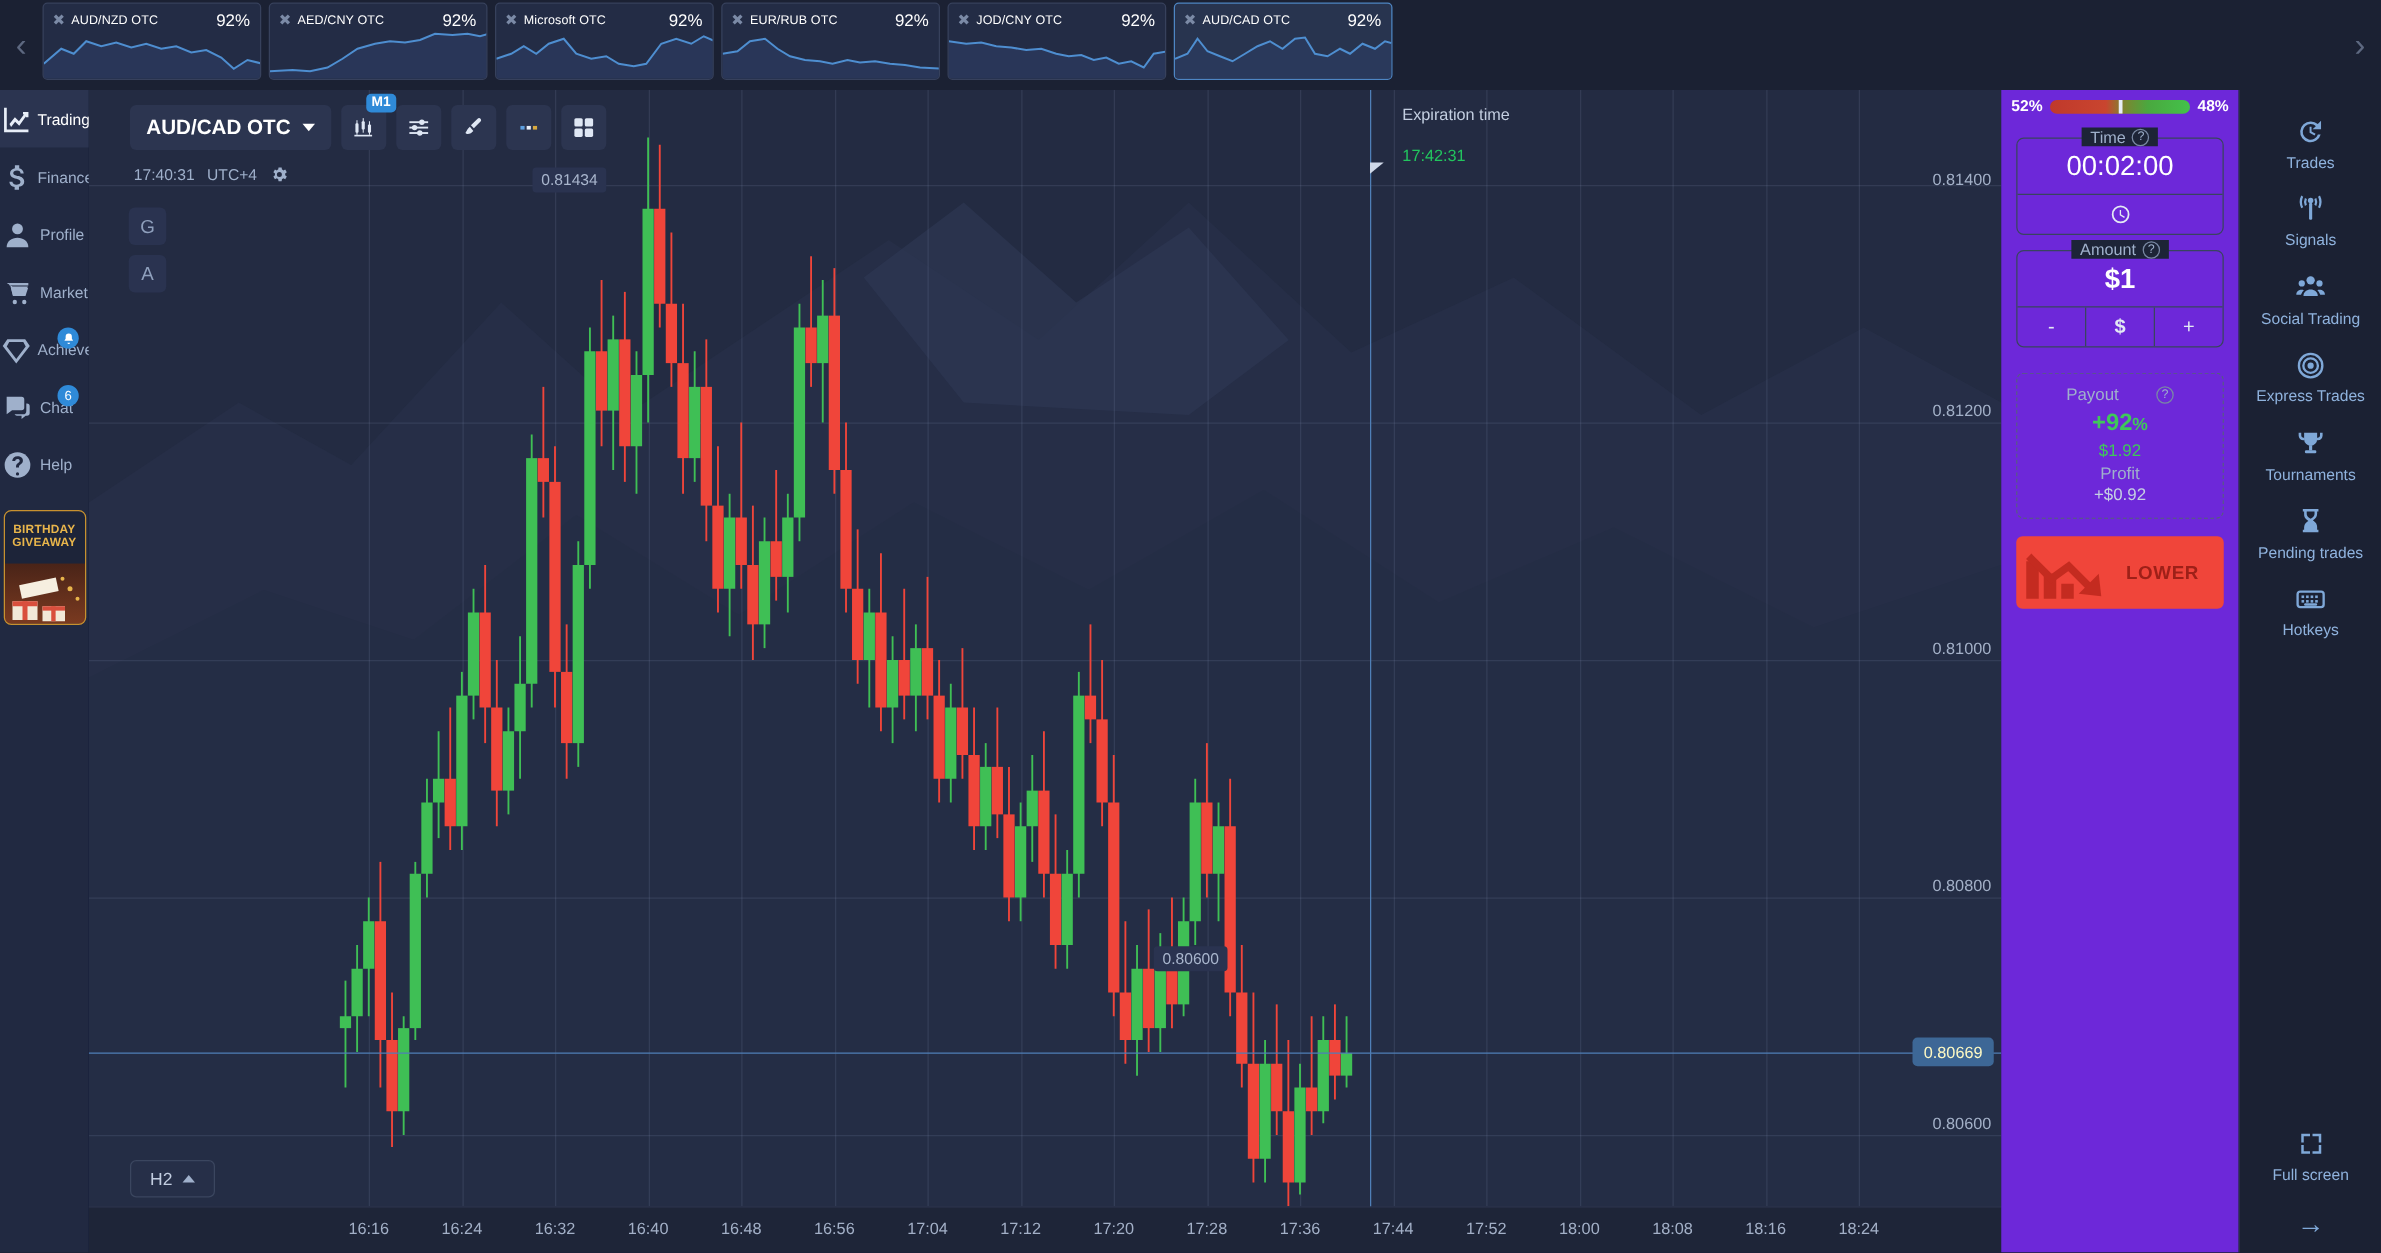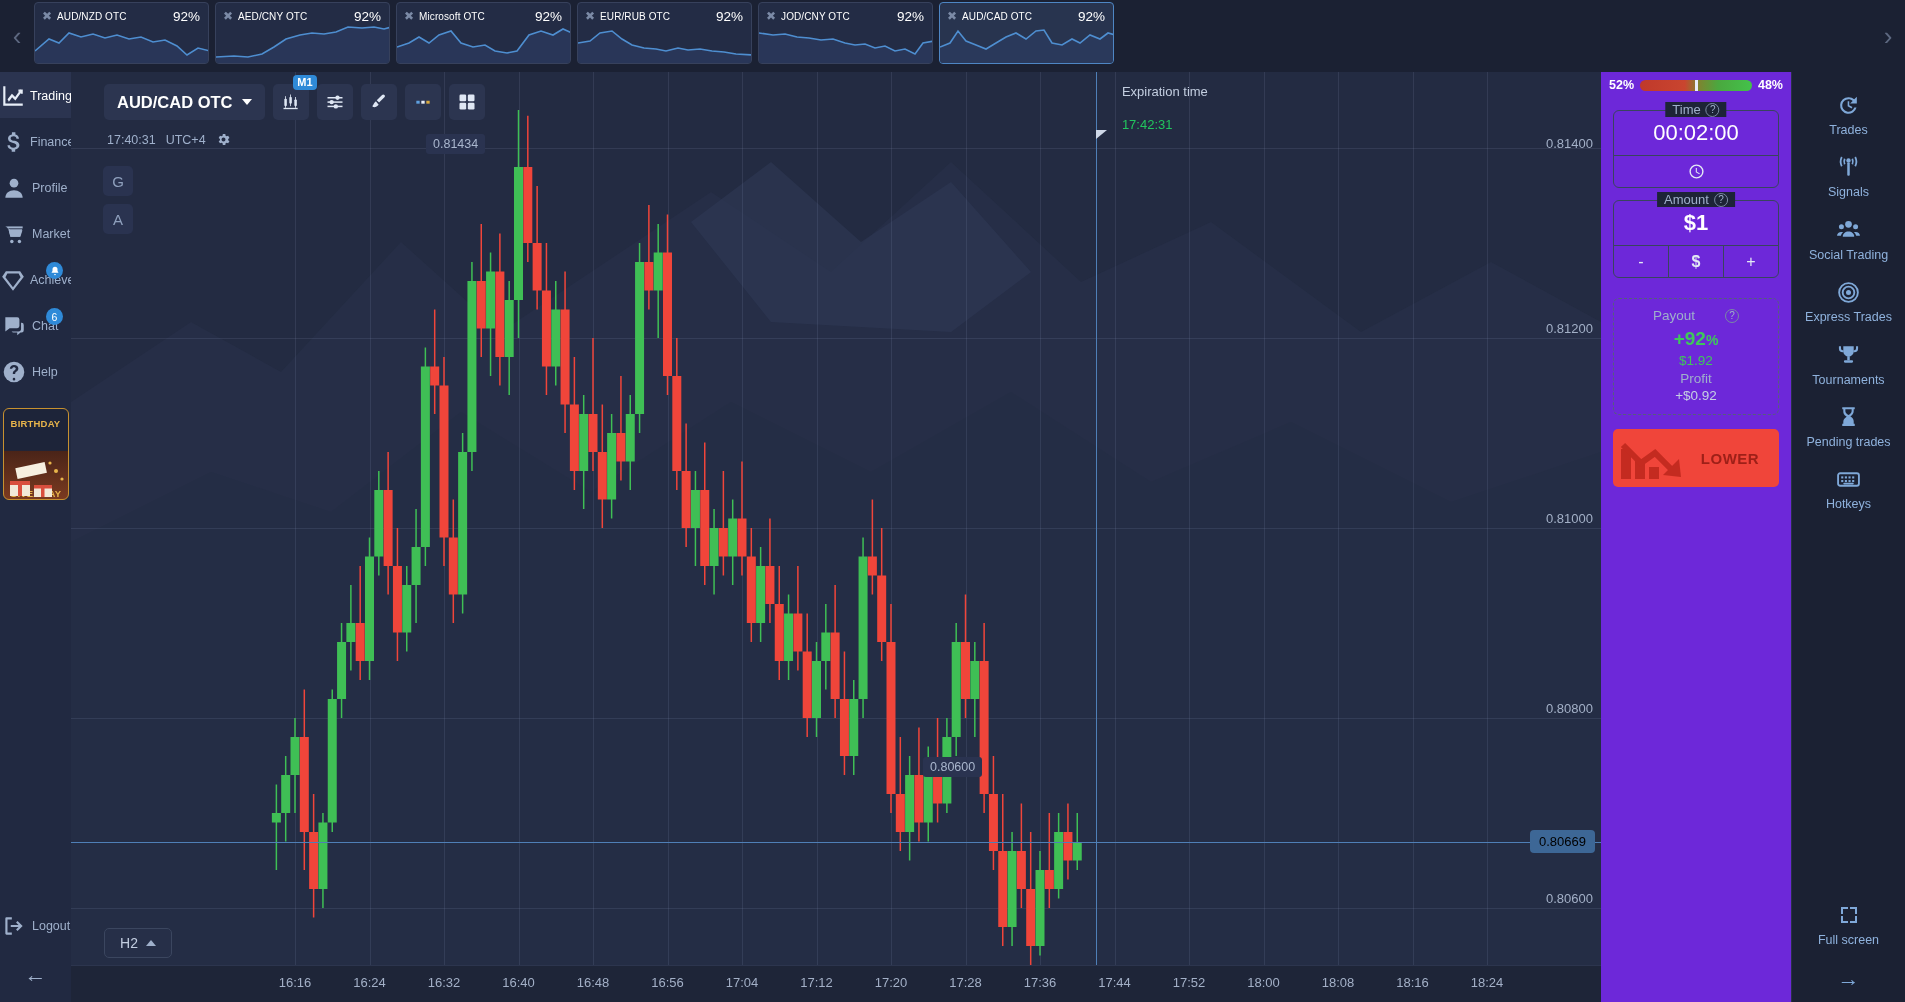--- a/index.html
+++ b/index.html
@@ -57,21 +57,21 @@
   .nav-badge {
     position: absolute; right: 8px; top: 6px; min-width: 17px; height: 17px;
     background: #2f8ad8; border-radius: 50%; color: #fff; font-size: 10.5px;
     display: flex; align-items: center; justify-content: center; padding: 0 3px;
   }
   .nav-badge.bell { background: #2f8ad8; }
   .promo-card {
     width: 66px; height: 92px; margin-top: 14px; border: 1px solid #c7912f; border-radius: 6px;
     background: linear-gradient(180deg,#1d2439 0%,#1d2439 46%,#4a2418 47%,#7a3a20 100%);
     display: flex; flex-direction: column; align-items: center; padding-top: 9px; cursor: pointer;
-    overflow: hidden; position: relative; justify-content: space-between;
+    overflow: hidden; position: relative;
   }
   .promo-l1, .promo-l2 { color: #e8b54b; font-size: 9.5px; font-weight: bold; letter-spacing: .2px; }
   .promo-art { position: absolute; bottom: 0; left: 0; width: 66px; height: 44px; }
   .nav-bottom { margin-top: auto; width: 71px; display: flex; flex-direction: column; align-items: center; padding-bottom: 10px; }
   .back-arrow { font-size: 22px; color: #9fb0cb; padding: 14px 0 4px; cursor: pointer; }
 
   
   .chart-area {
     position: absolute; left: 71px; top: 72px; width: 1530px; height: 930px;
     background: #232b42; overflow: hidden;
@@ -117,21 +117,21 @@
   .exp-label .t2 { color: #22c55e; font-size: 13px; margin-top: 18px; }
   .exp-flag {
     position: absolute; z-index: 16; width: 0; height: 0;
     border-top: 9px solid #cfd8e8; border-right: 11px solid transparent;
   }
   .price-line { position: absolute; left: 0; width: 1530px; height: 1px; background: #4f7fb7; z-index: 12; }
   .price-axis-label {
     position: absolute; right: 8px; color: #a3b0c7; font-size: 13px; z-index: 13;
   }
   .price-badge {
-    position: absolute; right: 6px; background: #3d6796; color: #000000; font-size: 13px;
+    position: absolute; right: 6px; background: #3d6796; color: #fef9c3; font-size: 13px;
     padding: 4px 9px; border-radius: 4px; z-index: 17;
   }
   .time-axis {
     position: absolute; left: 71px; top: 965px; width: 1530px; height: 37px;
     background: #1e2538; border-top: 1px solid #2c3burger; border-top: 1px solid #2c354e;
   }
   .time-tick { position: absolute; top: 9px; color: #a3b0c7; font-size: 13px; transform: translateX(-50%); }
   .tf-select {
     position: absolute; left: 104px; top: 928px; width: 68px; height: 30px;
     background: #262f48; border: 1px solid #3b4documentation; border: 1px solid #3b465f;
@@ -380,31 +380,20 @@
         <rect x="6" y="26" width="20" height="4" fill="#d94f3d"></rect>
         <rect x="14" y="26" width="4" height="15" fill="#d94f3d"></rect>
         <rect x="30" y="30" width="18" height="12" fill="#f2e9d8"></rect>
         <rect x="30" y="30" width="18" height="3.5" fill="#d94f3d"></rect>
         <rect x="37" y="30" width="3.5" height="12" fill="#d94f3d"></rect>
         <rect x="12" y="10" width="30" height="11" fill="#f6efe0" transform="rotate(-12 27 15)"></rect>
         <circle cx="52" cy="16" r="2" fill="#e8b54b"></circle>
         <circle cx="58" cy="24" r="1.6" fill="#e8b54b"></circle>
         <circle cx="46" cy="8" r="1.6" fill="#e8b54b"></circle>
       </svg>
-    </div>
-    <div class="nav-bottom">
-      <div class="nav-item">
-        <span class="ico">
-          <svg width="26" height="26" viewBox="0 0 24 24">
-              <path d="M10 4H5a1 1 0 00-1 1v14a1 1 0 001 1h5v-2H6V6h4V4zm5.3 3.3l-1.4 1.4L16.2 11H9v2h7.2l-2.3 2.3 1.4 1.4L20 12l-4.7-4.7z"></path>
-            </svg>
-        </span>
-        <span class="nav-label">Logout</span>
-      </div>
-      <div class="back-arrow">←</div>
     </div>
   </div>
 
   <div class="chart-area">
     <svg class="chart-bg" viewBox="0 0 1530 930" preserveAspectRatio="none">
       <defs>
         <linearGradient id="mg" x1="0" y1="0" x2="0" y2="1">
           <stop offset="0%" stop-color="#2b3450"></stop>
             <stop offset="100%" stop-color="#232b42"></stop>
         </linearGradient>

